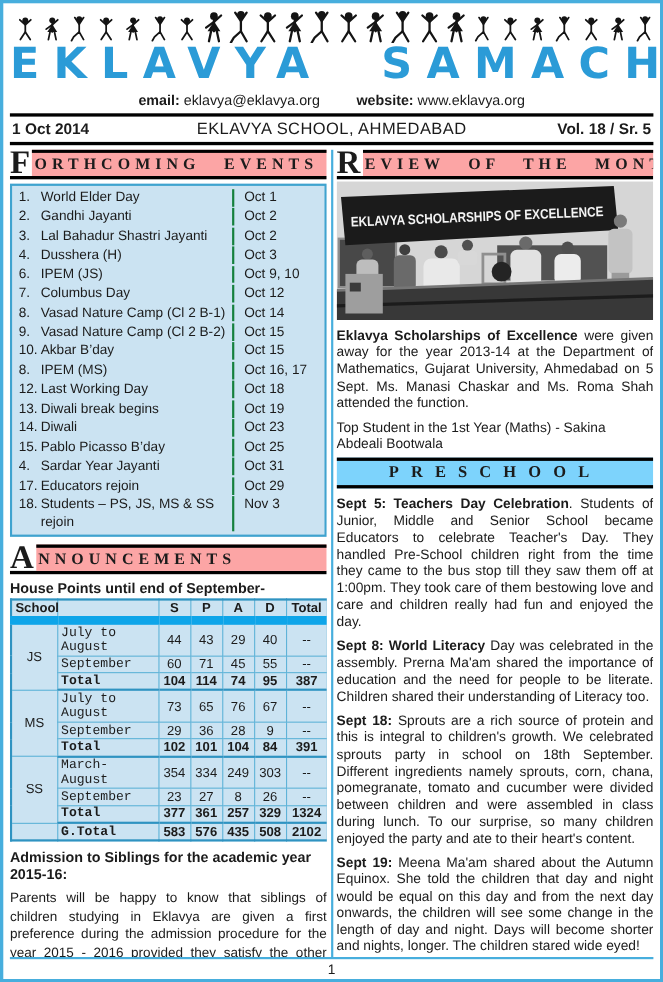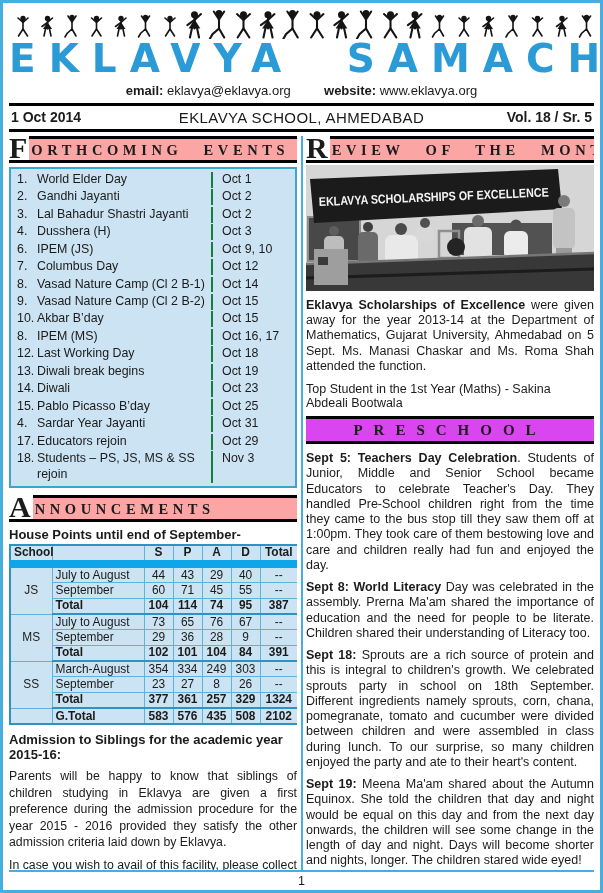--- a/index.html
+++ b/index.html
@@ -31,38 +31,38 @@
   .col-divider { width:2px; background:#47aedd; margin:0 3.5px; }
   
   .sec-head { display:flex; align-items:flex-end; border-bottom:3px solid #000; margin-bottom:2px; }
   .sec-head .cap { font-family:"Liberation Serif", serif; font-weight:bold; font-size:30px; line-height:.8; padding:0 2px 0 0; }
   .sec-head .strip {
     flex:1; background:#fca5a5; border-top:3px solid #000;
     font-family:"Liberation Serif", serif; font-weight:bold; font-size:14.5px;
     letter-spacing:4.6px; word-spacing:13px; padding:3px 2px 1px; white-space:nowrap;
   }
   .sec-head2 {
-    background:#d946ef; border-top:3px solid #000; border-bottom:3px solid #000;
+    background:#7dd3fc; border-top:3px solid #000; border-bottom:3px solid #000;
     text-align:center; font-family:"Liberation Serif", serif; font-weight:bold;
     font-size:15px; letter-spacing:11px; padding:3px 0 2px; margin:6px 0 4px;
   }
   
   .events { border:2px solid #3fa3cf; background:#cbe3f2; margin-top:4px; padding:2px 0; }
   .ev-row { display:flex; font-size:12.4px; line-height:1.28; padding:.8px 0; }
   .ev-num { width:24px; text-align:left; padding-left:6px; }
   .ev-name { flex:1; padding-left:2px; }
   .ev-date { width:84px; border-left:2px solid #15803d; padding-left:9px; }
   
   .hp-title { font-size:13px; font-weight:bold; margin:5px 0 2px; }
   table.hp { width:100%; border-collapse:collapse; background:#cbe3f2; table-layout:fixed;
              font-size:11.9px; line-height:1.12; border:2px solid #2f93c1; }
   table.hp th, table.hp td { border:1px solid #5fb3d8; padding:.5px 3px; text-align:center; }
   table.hp th { font-weight:bold; border-bottom:8px solid #0ea5e9; }
   table.hp th:first-child { text-align:left; }
-  table.hp td.lbl { text-align:left; }
+  table.hp td.lbl { text-align:left;font-family:Liberation Mono, monospace; }
   table.hp tr.bold-row td { font-weight:bold; }
   table.hp tr.group-end td { border-bottom:2px solid #2f93c1; }
   
   .para { font-size:12.3px; line-height:1.34; text-align:justify; margin:6px 0; }
   .para.tight-b { margin-bottom:0; }
   .sub-head { font-size:13px; font-weight:bold; margin:7px 0 0; }
   
   .rpara { font-size:12.5px; line-height:1.22; text-align:justify; margin:7px 0; }
   .top-student { font-size:12.5px; margin:8px 0 6px; }
   

